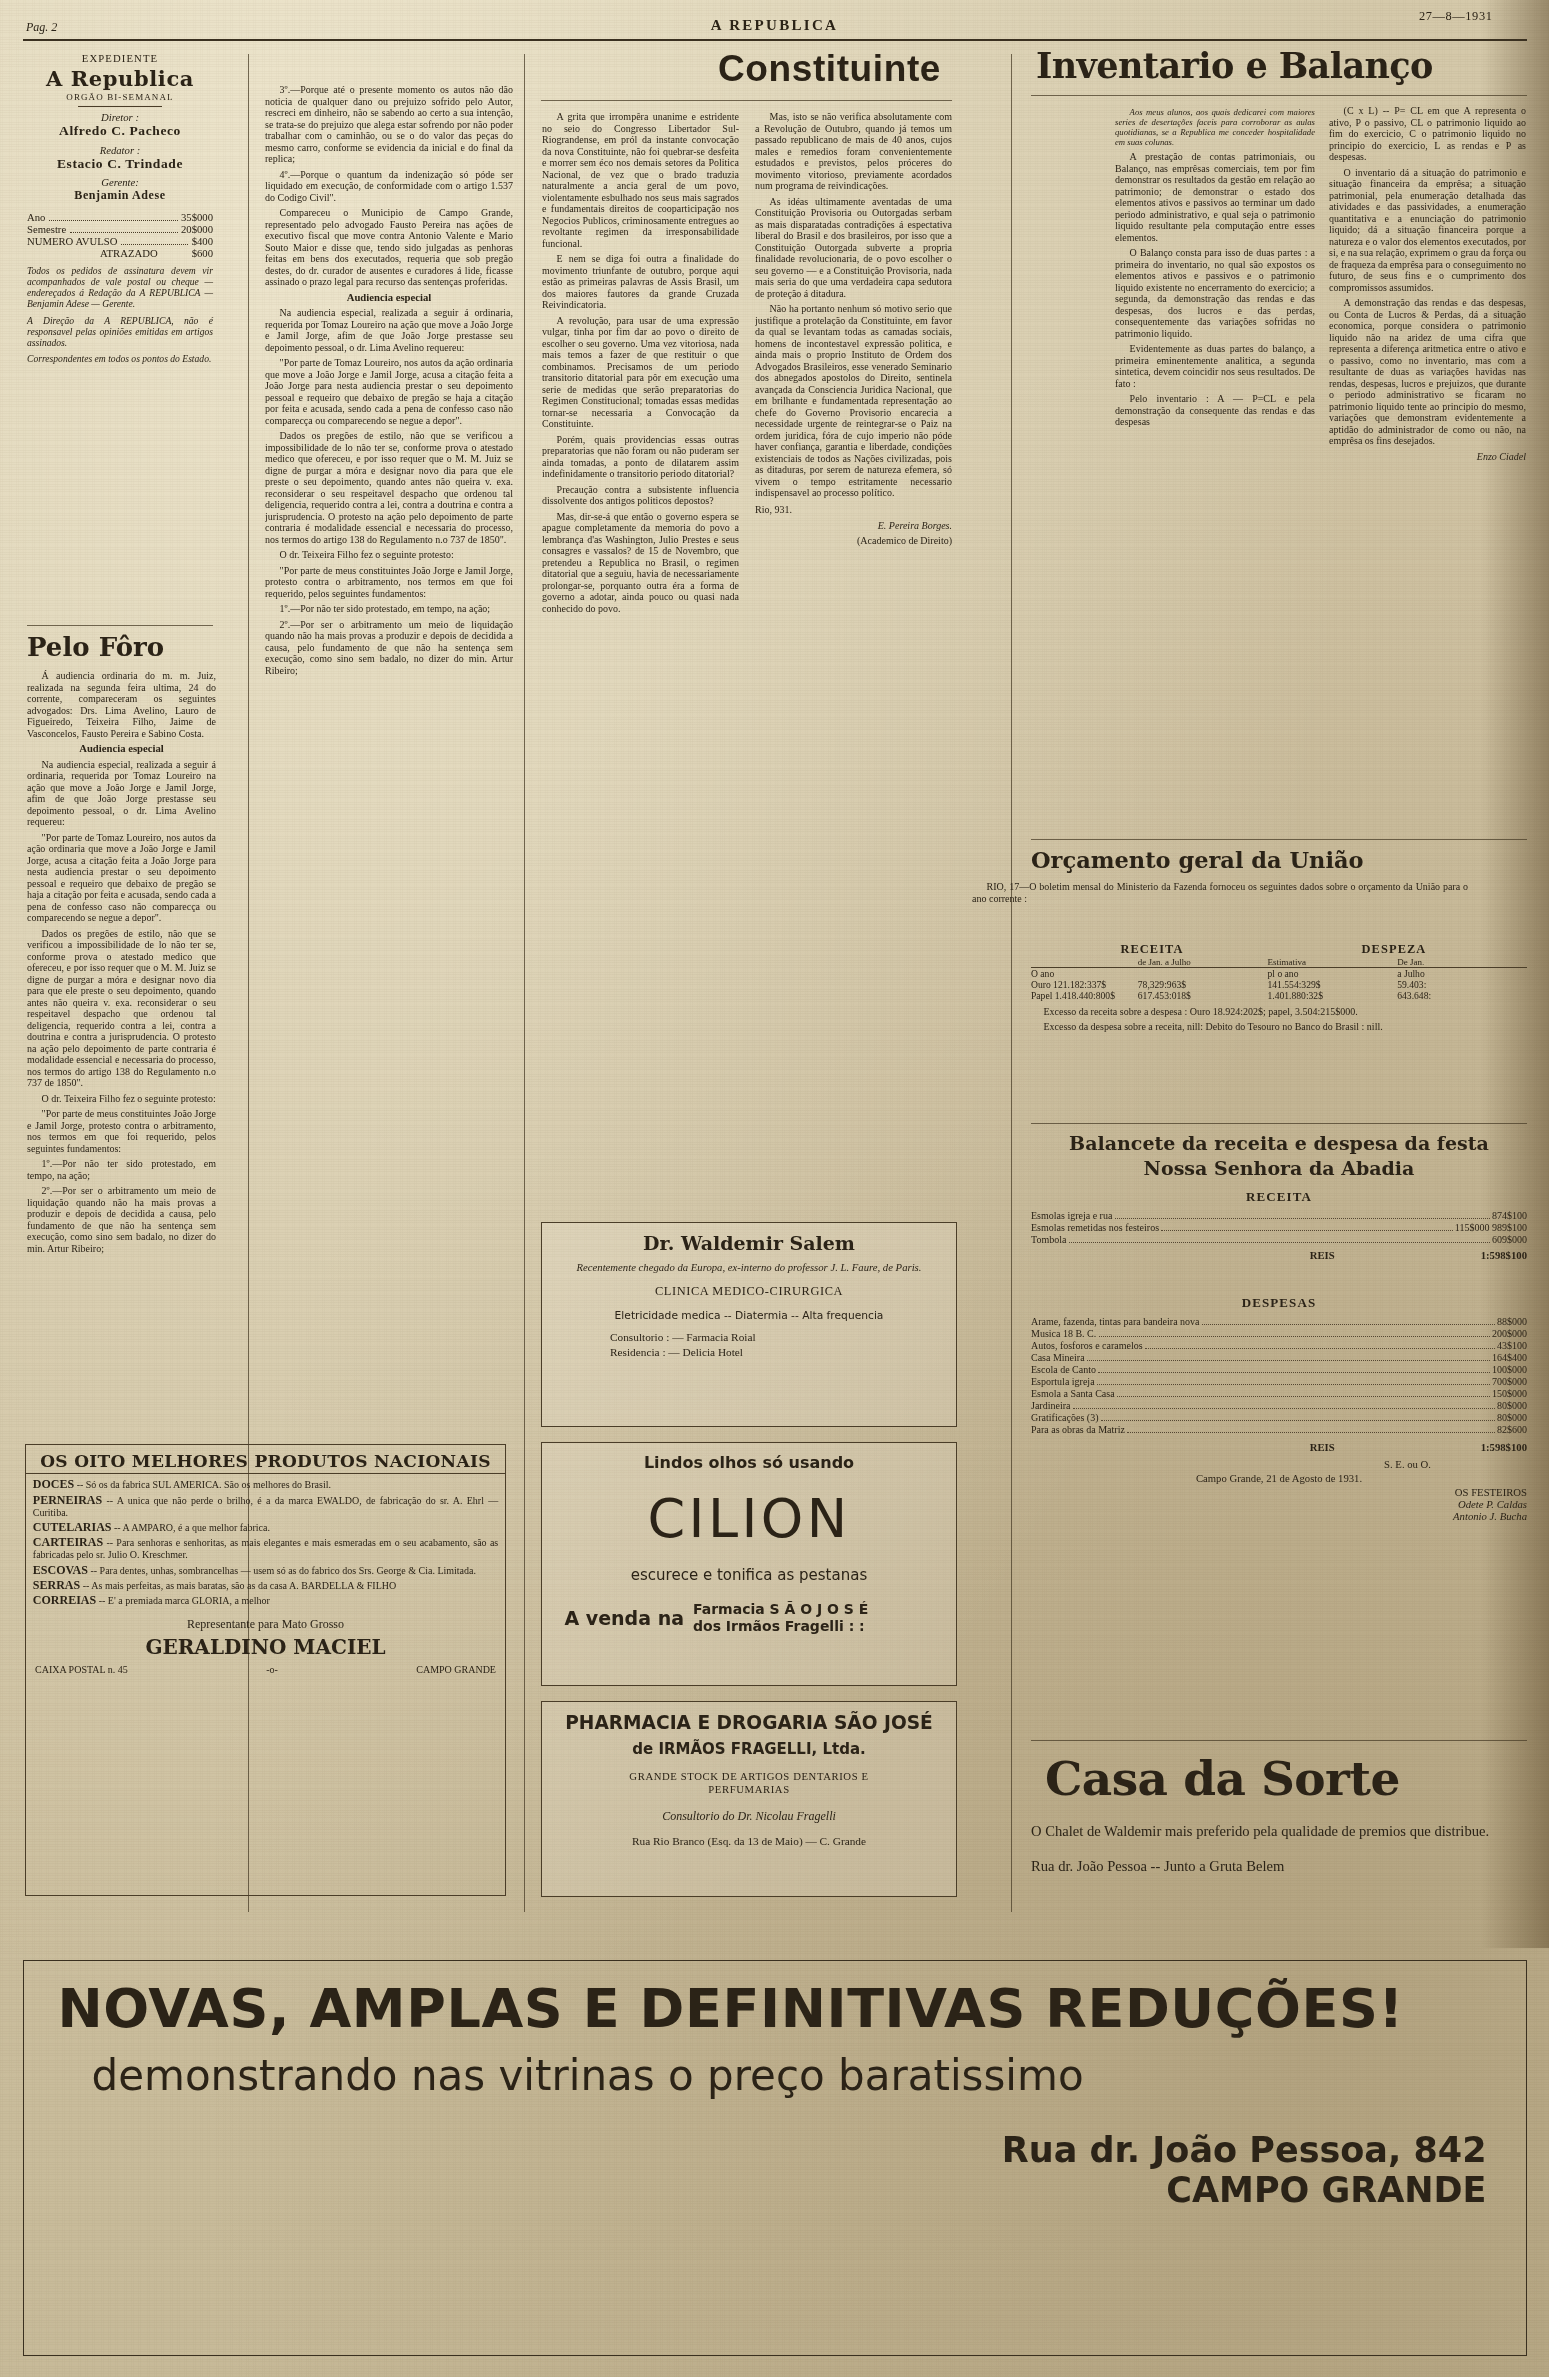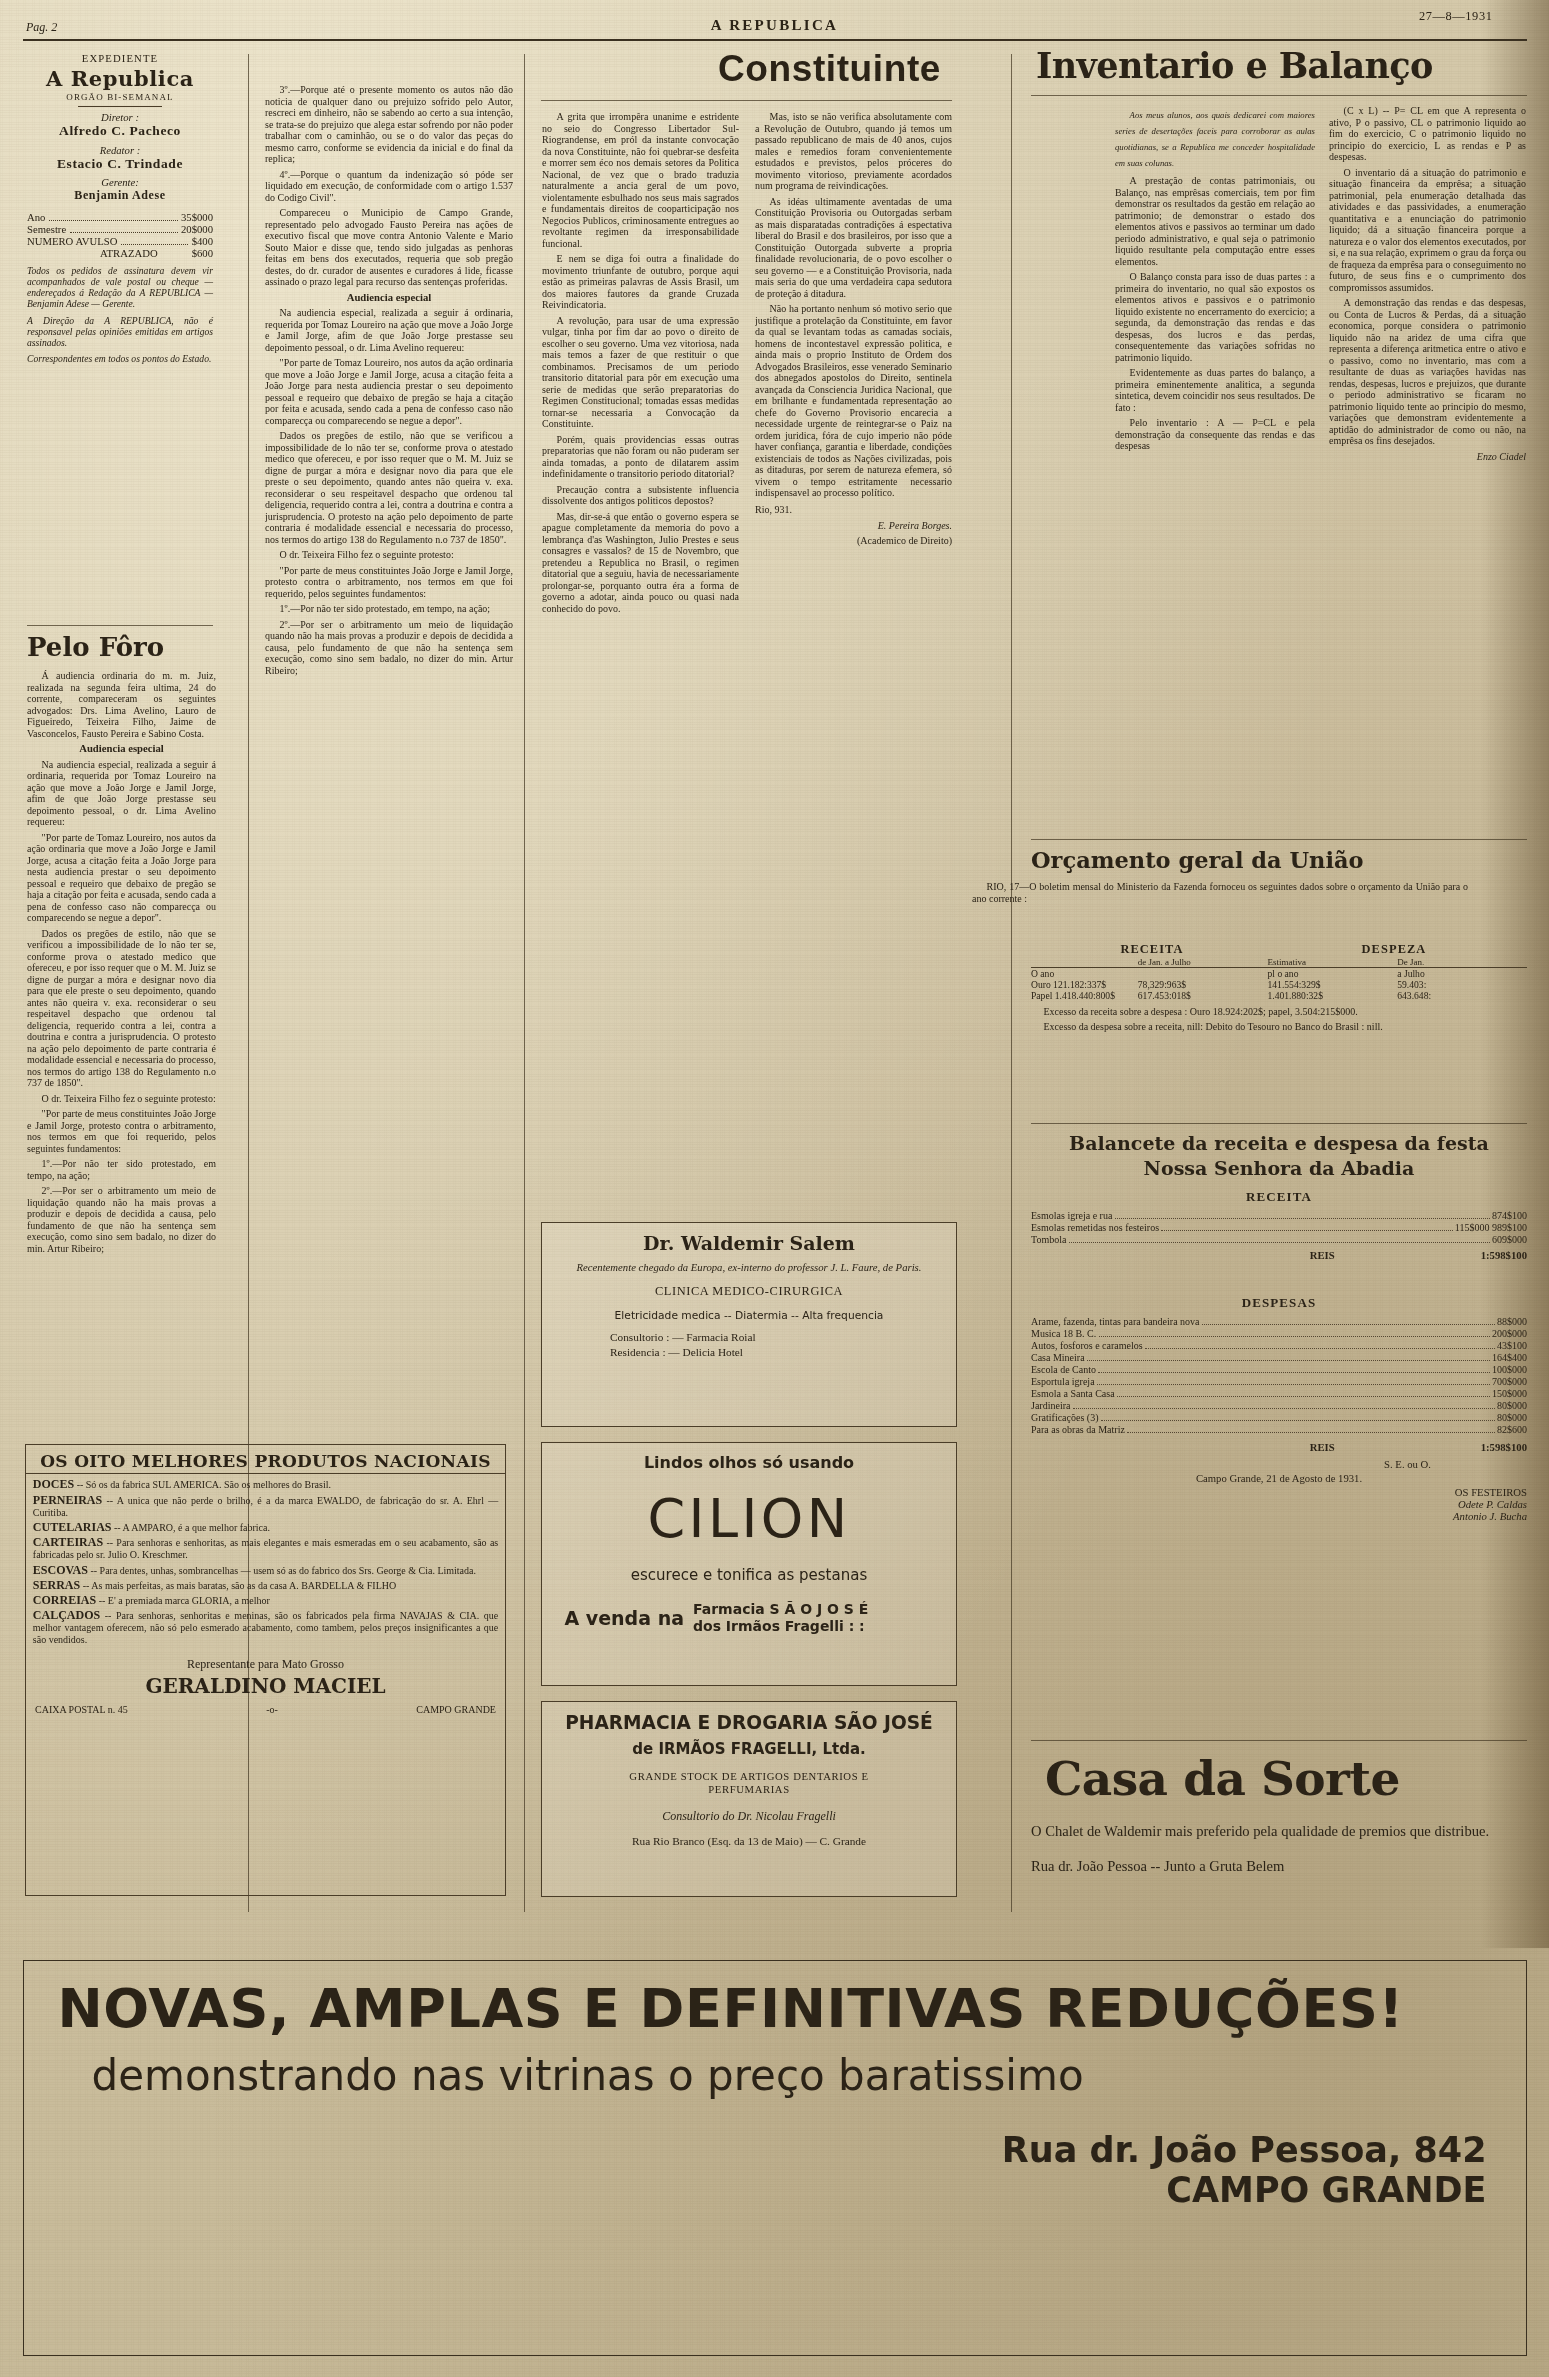--- a/index.html
+++ b/index.html
@@ -171,21 +171,20 @@
   <div class="box" style="position:absolute;left:25px;top:1444px;width:479px;height:450px;padding:0;">
     <div style="text-align:center;font-family:'DejaVu Serif',serif;font-weight:bold;font-size:17px;letter-spacing:0.3px;padding:5.6px 2.3px 2.3px;border-bottom:1.1px solid #4a3d28;">OS OITO MELHORES PRODUTOS NACIONAIS</div>
     <div style="padding:4.5px 6.8px 2.3px;font-size:10px;line-height:12px;text-align:justify;">
       <p style="margin:0 0 2.3px"><span class="bold" style="font-size:12px">DOCES</span> <span>-- Só os da fabrica SUL AMERICA. São os melhores do Brasil.</span></p>
       <p style="margin:0 0 2.3px"><span class="bold" style="font-size:12px">PERNEIRAS</span> <span>-- A unica que não perde o brilho, é a da marca EWALDO, de fabricação do sr. A. Ehrl — Curitiba.</span></p>
       <p style="margin:0 0 2.3px"><span class="bold" style="font-size:12px">CUTELARIAS</span> <span>-- A AMPARO, é a que melhor fabrica.</span></p>
       <p style="margin:0 0 2.3px"><span class="bold" style="font-size:12px">CARTEIRAS</span> <span>-- Para senhoras e senhoritas, as mais elegantes e mais esmeradas em o seu acabamento, são as fabricadas pelo sr. Julio O. Kreschmer.</span></p>
       <p style="margin:0 0 2.3px"><span class="bold" style="font-size:12px">ESCOVAS</span> <span>-- Para dentes, unhas, sombrancelhas — usem só as do fabrico dos Srs. George &amp; Cia. Limitada.</span></p>
       <p style="margin:0 0 2.3px"><span class="bold" style="font-size:12px">SERRAS</span> <span>-- As mais perfeitas, as mais baratas, são as da casa A. BARDELLA &amp; FILHO</span></p>
       <p style="margin:0 0 2.3px"><span class="bold" style="font-size:12px">CORREIAS</span> <span>-- E' a premiada marca GLORIA, a melhor</span></p>
-      <p style="margin:0 0 2.3px"><span class="bold" style="font-size:12px">CALÇADOS</span> <span>-- Para senhoras, senhoritas e meninas, são os fabricados pela firma NAVAJAS &amp; CIA. que melhor vantagem oferecem, não só pelo esmerado acabamento, como tambem, pelos preços insignificantes a que são vendidos.</span></p>
     </div>
     <div style="text-align:center;margin-top:5.6px;">
       <div style="font-size:12px;">Representante para Mato Grosso</div>
       <div style="font-family:'DejaVu Serif',serif;font-weight:bold;font-size:20px;margin-top:2.3px;">GERALDINO MACIEL</div>
     </div>
     <div style="display:flex;justify-content:space-between;padding:5.6px 9px 0;font-size:10px;">
       <span>CAIXA POSTAL n. 45</span>
       <span>-o-</span>
       <span>CAMPO GRANDE</span>
     </div>
@@ -238,21 +237,21 @@
     <div class="ctr" style="font-family:'DejaVu Sans',sans-serif;font-weight:bold;font-size:15px;padding-top:6.8px;">de IRMÃOS FRAGELLI, Ltda.</div>
     <div class="ctr" style="font-size:10.7px;line-height:13px;padding:12.4px 51px 0;letter-spacing:0.6px;">GRANDE STOCK DE ARTIGOS DENTARIOS E PERFUMARIAS</div>
     <div class="ctr it" style="font-size:12px;padding-top:12.4px;">Consultorio do Dr. Nicolau Fragelli</div>
     <div class="ctr" style="font-size:11.3px;padding-top:11.3px;">Rua Rio Branco (Esq. da 13 de Maio)  —  C. Grande</div>
   </div>
 
   <div class="inventario">Inventario e Balanço</div>
   <div class="hrule" style="left:1031px;top:95px;width:496px;"></div>
 
   <div class="c-body just" style="position:absolute;left:1115px;top:107px;width:200px;height:726px;overflow:hidden;">
-    <p class="it" style="font-size:8.7px;line-height:16px;">Aos meus alunos, aos quais dedicarei com maiores series de desertações faceis para corroborar as aulas quotidianas, se a Republica me conceder hospitalidade em suas colunas.</p>
+    <p class="it" style="font-size:8.7px;line-height:10px;">Aos meus alunos, aos quais dedicarei com maiores series de desertações faceis para corroborar as aulas quotidianas, se a Republica me conceder hospitalidade em suas colunas.</p>
     <p>A prestação de contas patrimoniais, ou Balanço, nas emprêsas comerciais, tem por fim demonstrar os resultados da gestão em relação ao patrimonio; de demonstrar o estado dos elementos ativos e passivos ao terminar um dado periodo administrativo, e qual seja o patrimonio liquido resultante pela computação entre esses elementos.</p>
     <p>O Balanço consta para isso de duas partes : a primeira do inventario, no qual são expostos os elementos ativos e passivos e o patrimonio liquido existente no encerramento do exercicio; a segunda, da demonstração das rendas e das despesas, dos lucros e das perdas, consequentemente das variações sofridas no patrimonio liquido.</p>
     <p>Evidentemente as duas partes do balanço, a primeira eminentemente analitica, a segunda sintetica, devem coincidir nos seus resultados. De fato :</p>
     <p>Pelo inventario : A — P=CL e pela demonstração da consequente das rendas e das despesas</p>
   </div>
   <div class="c-body just" style="position:absolute;left:1329px;top:105px;width:197px;height:726px;overflow:hidden;">
     <p>(C x L) -- P= CL em que A representa o ativo, P o passivo, CL o patrimonio liquido ao fim do exercicio, C o patrimonio liquido no principio do exercicio, L as rendas e P as despesas.</p>
     <p>O inventario dá a situação do patrimonio e situação financeira da emprêsa; a situação patrimonial, pela enumeração detalhada das atividades e das passividades, a enumeração quantitativa e a enunciação do patrimonio liquido; dá a situação financeira porque a natureza e o valor dos elementos executados, por si, e na sua relação, exprimem o grau da força ou de fraqueza da emprêsa para o conseguimento no futuro, de seus fins e o cumprimento dos compromissos assumidos.</p>
     <p>A demonstração das rendas e das despesas, ou Conta de Lucros &amp; Perdas, dá a situação economica, porque considera o patrimonio liquido não na aridez de uma cifra que representa a diferença aritmetica entre o ativo e o passivo, como no inventario, mas com a resultante de duas as variações havidas nas rendas, despesas, lucros e prejuizos, que durante o periodo administrativo se ficaram no patrimonio liquido tente ao principio do mesmo, variações que demonstram evidentemente a aptidão do administrador de como ou não, na emprêsa os fins desejados.</p>
     <p></p>

